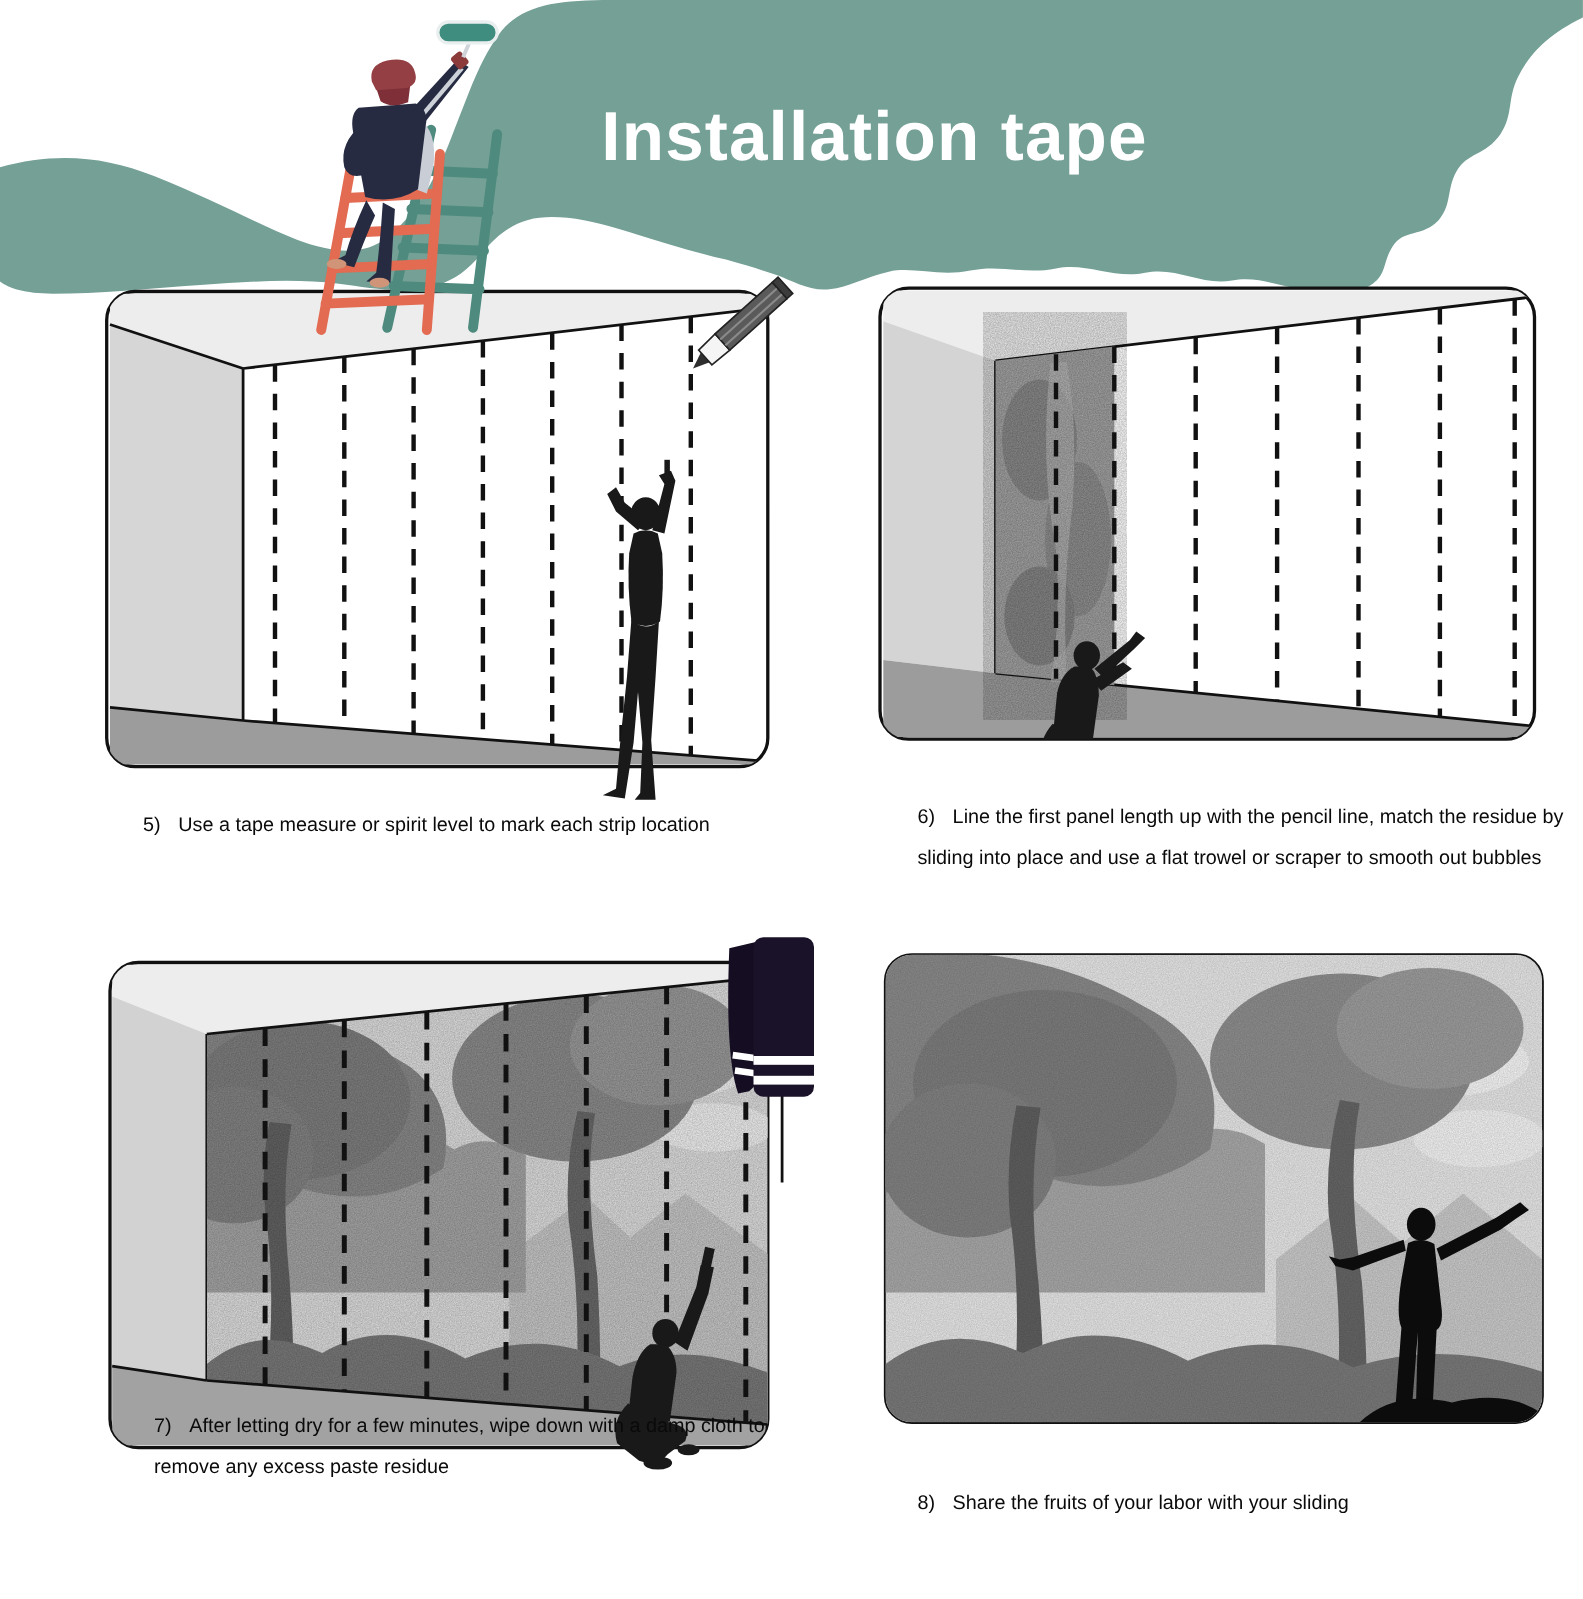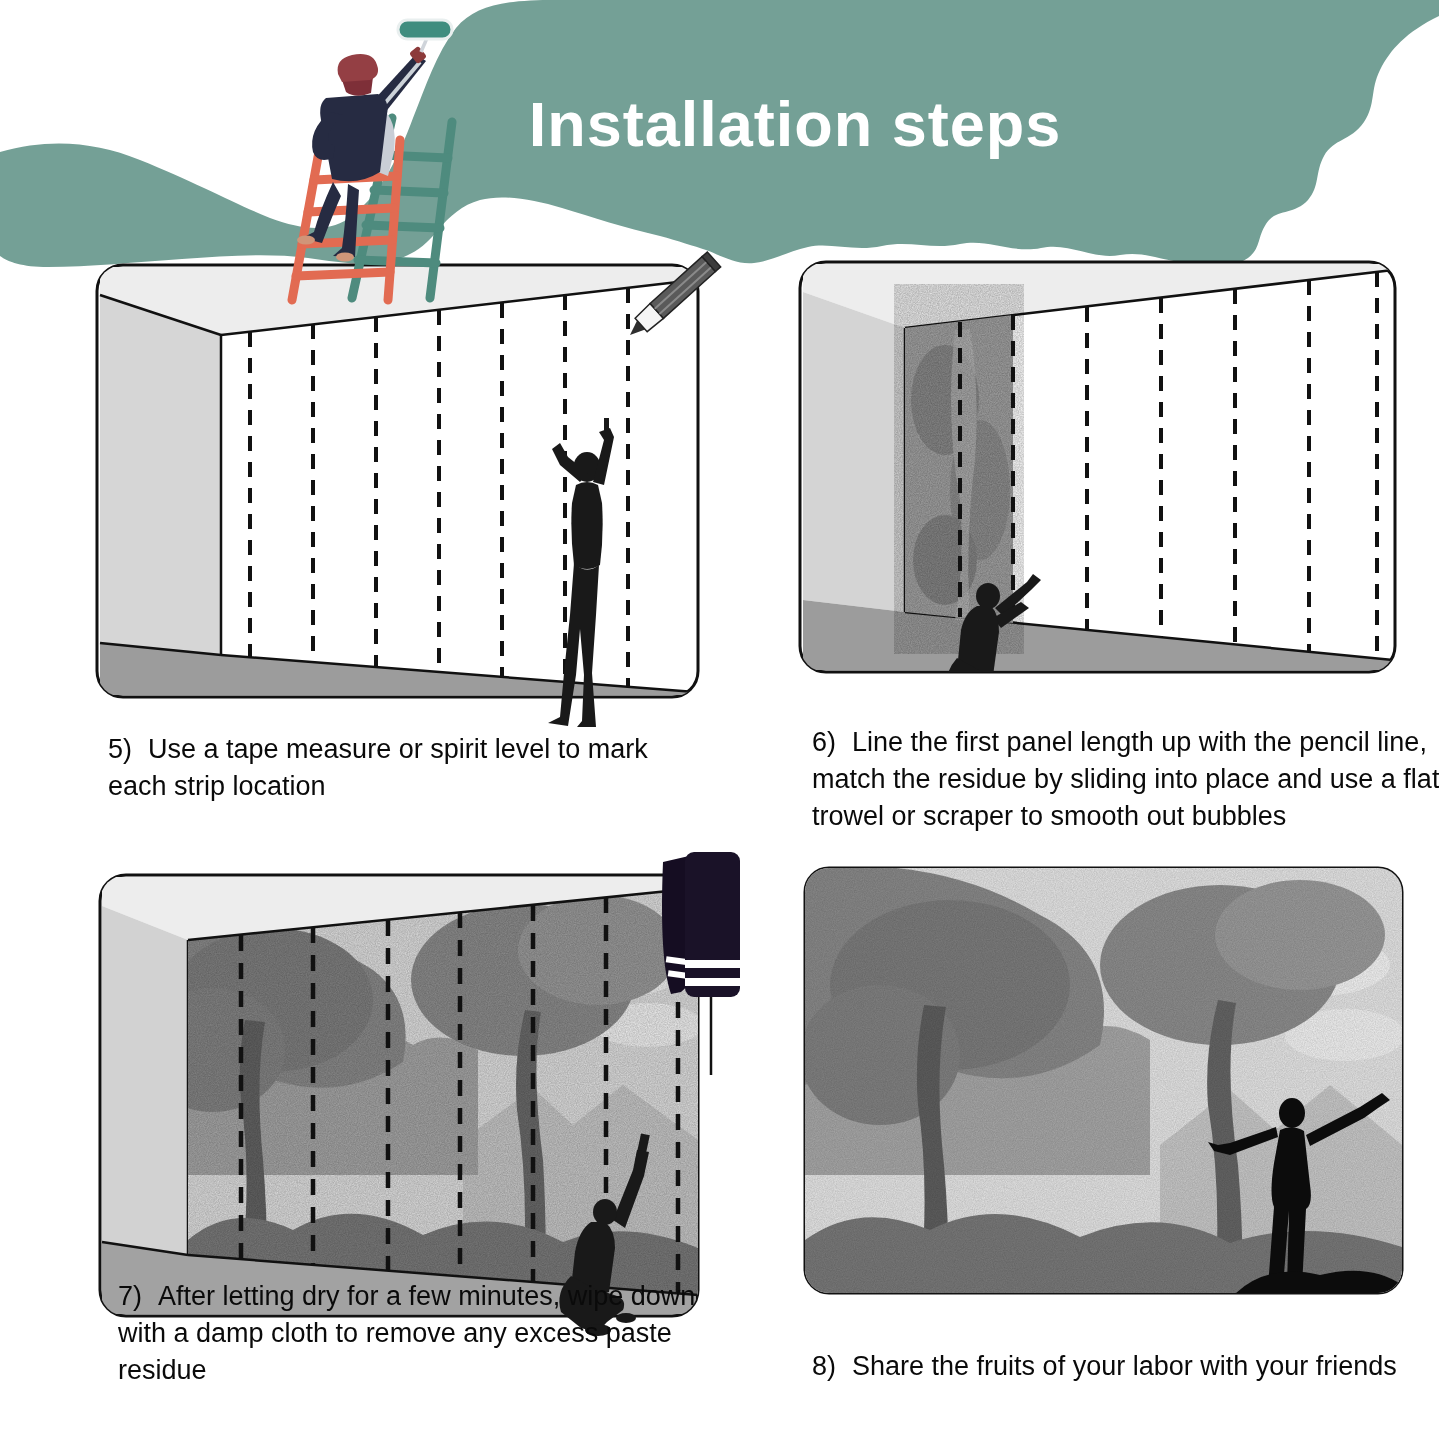--- a/index.html
+++ b/index.html
@@ -1,42 +1,42 @@
 <!DOCTYPE html>
 <html><head>
 <meta charset="utf-8">
 <style>
   html,body{margin:0;padding:0;background:#fff;}
   body{width:1439px;height:1454px;position:relative;overflow:hidden;
        font-family:"Liberation Sans",sans-serif;}
   .abs{position:absolute;}
   #title{left:470px;top:88px;width:650px;text-align:center;
          font-size:63px;font-weight:bold;color:#ffffff;letter-spacing:1px;}
-  .caption{position:absolute;font-size:27px;line-height:37px;color:#0a0a0a;}
+  .caption{position:absolute;font-size:18px;line-height:37px;color:#0a0a0a;margin-left:22px;}
   .caption .num{margin-right:16px;}
   svg{display:block;}
   .nowrap{white-space:nowrap;}
 </style>
 </head>
 <body>
 
 <svg class="abs" style="left:0;top:0;" width="1439" height="310" viewBox="0 0 1439 310">
   <path fill="#74a096" d="M0,152 C50,138 95,142 140,160 C195,182 235,204 270,218 C305,231 332,232 352,216
     C382,192 398,158 413,118 C426,86 436,54 456,28 C476,4 508,0 556,0 L1439,0 L1439,16
     C1406,32 1390,50 1380,70 C1370,90 1376,104 1364,122 C1350,142 1334,138 1324,156
     C1315,172 1320,186 1308,200 C1293,216 1276,208 1266,224 C1257,238 1261,248 1248,258
     C1231,270 1212,260 1192,262 C1166,264 1148,250 1120,255 C1092,260 1070,242 1041,248
     C1012,254 988,238 960,244 C932,250 910,240 882,246 C854,252 830,242 808,247
     C786,252 772,261 754,263 C736,265 720,255 706,250 C694,246 678,241 660,236
     C625,228 592,217 562,208 C532,199 502,194 480,200 C462,205 450,216 438,230
     C426,245 414,254 398,259 C370,268 338,262 308,258 C268,253 226,256 182,259
     C138,262 88,267 48,267 C22,267 8,262 0,256 Z"></path>
 </svg>
 
-<div class="abs" id="title">Installation steps</div>
+<div class="abs" id="title">Installation tape</div>
 
 <svg class="abs" style="left:90px;top:235px;" width="640" height="500" viewBox="0 0 640 500">
   <defs>
       <clipPath id="clip5">
         <rect x="7" y="30" width="601" height="432" rx="26"></rect>
       </clipPath>
     </defs>
   <rect x="7" y="30" width="601" height="432" rx="26" fill="#ffffff" stroke="#111" stroke-width="3"></rect>
   <g clip-path="url(#clip5)">
     <polygon points="10,32 605,32 605,45 131,100 10,60" fill="#ededed"></polygon>
@@ -266,14 +266,14 @@
 
 <div class="caption" style="left:812px;top:724px;width:632px;">
   <span class="num">6)</span><span>Line the first panel length up with the pencil line, match the residue by sliding into place and use a flat trowel or scraper to smooth out bubbles</span>
 </div>
 
 <div class="caption" style="left:118px;top:1278px;width:595px;">
   <span class="num">7)</span><span>After letting dry for a few minutes, wipe down with a damp cloth to remove any excess paste residue</span>
 </div>
 
 <div class="caption nowrap" style="left:812px;top:1348px;">
-  <span class="num">8)</span><span>Share the fruits of your labor with your friends</span>
+  <span class="num">8)</span><span>Share the fruits of your labor with your sliding</span>
 </div>
 
 </body></html>

